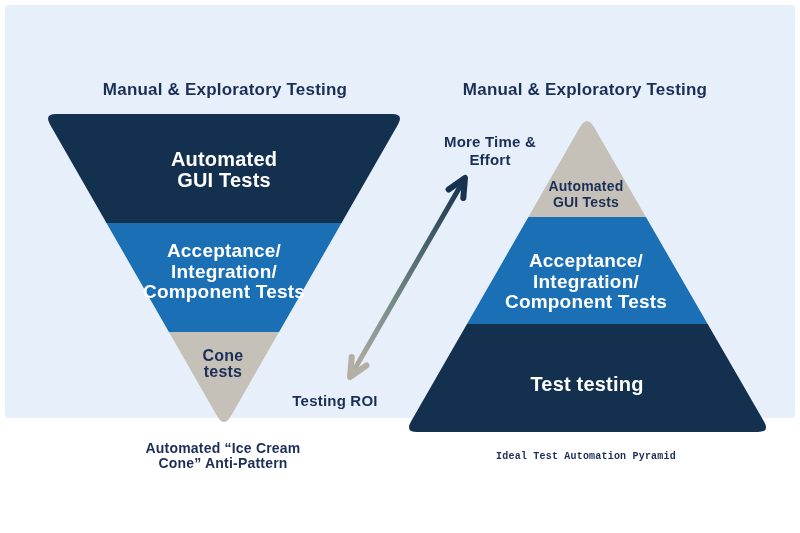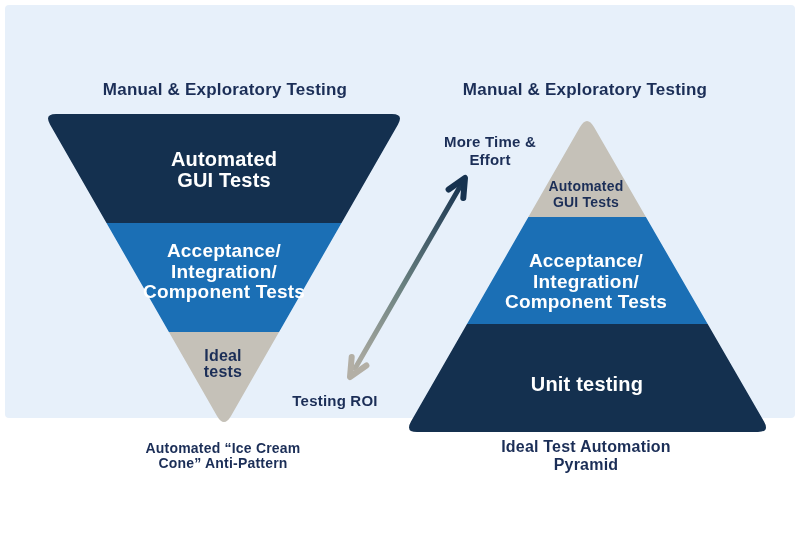--- a/index.html
+++ b/index.html
@@ -23,21 +23,21 @@
   .white{color:#ffffff;}
   .title-left  {left:220px;top:85px;  font-size:17px;white-space:nowrap;}
   .title-right {left:580px;top:85px;  font-size:17px;white-space:nowrap;}
   .l-gui  {left:219px;top:165px;font-size:20px;line-height:1.05;}
   .l-acc  {left:219px;top:267px;font-size:19px;line-height:1.08;}
   .l-unit {left:218px;top:359px;font-size:16px;line-height:1.0;}
   .l-cap  {left:218px;top:451px;font-size:14px;line-height:1.08;}
   .r-gui  {left:581px;top:190px;font-size:14px;line-height:1.12;}
   .r-acc  {left:581px;top:277px;font-size:19px;line-height:1.08;}
   .r-unit {left:582px;top:379px;font-size:20px;}
-  .r-cap  {left:581px;top:451px;font-size:16px;}
+  .r-cap  {left:581px;top:451px;font-size:10px;font-family:Liberation Mono, monospace;}
   .more-time {left:473px;top:146px;font-size:15px;line-height:1.18;margin-left:12px;}
   .higher-roi{left:330px;top:395px;font-size:15px;}
 </style>
 </head>
 <body>
 
 <div class="stage">
   <div class="canvas">
 
     <svg width="800" height="533" viewBox="0 0 800 533">
@@ -75,31 +75,31 @@
     </svg>
 
     <div class="label title-left">Manual &amp; Exploratory Testing</div>
     <div class="label title-right">Manual &amp; Exploratory Testing</div>
 
     <div class="label white l-gui">Automated
 GUI Tests</div>
     <div class="label white l-acc">Acceptance/
 Integration/
 Component Tests</div>
-    <div class="label l-unit">Ideal
+    <div class="label l-unit">Cone
 tests</div>
     <div class="label l-cap">Automated “Ice Cream
 Cone” Anti-Pattern</div>
 
     <div class="label r-gui">Automated
 GUI Tests</div>
     <div class="label white r-acc">Acceptance/
 Integration/
 Component Tests</div>
-    <div class="label white r-unit">Unit testing</div>
+    <div class="label white r-unit">Test testing</div>
     <div class="label r-cap">Ideal Test Automation Pyramid</div>
 
     <div class="label more-time">More Time &amp;
 Effort</div>
     <div class="label higher-roi">Testing ROI</div>
 
   </div>
 </div>
 
 </body></html>

